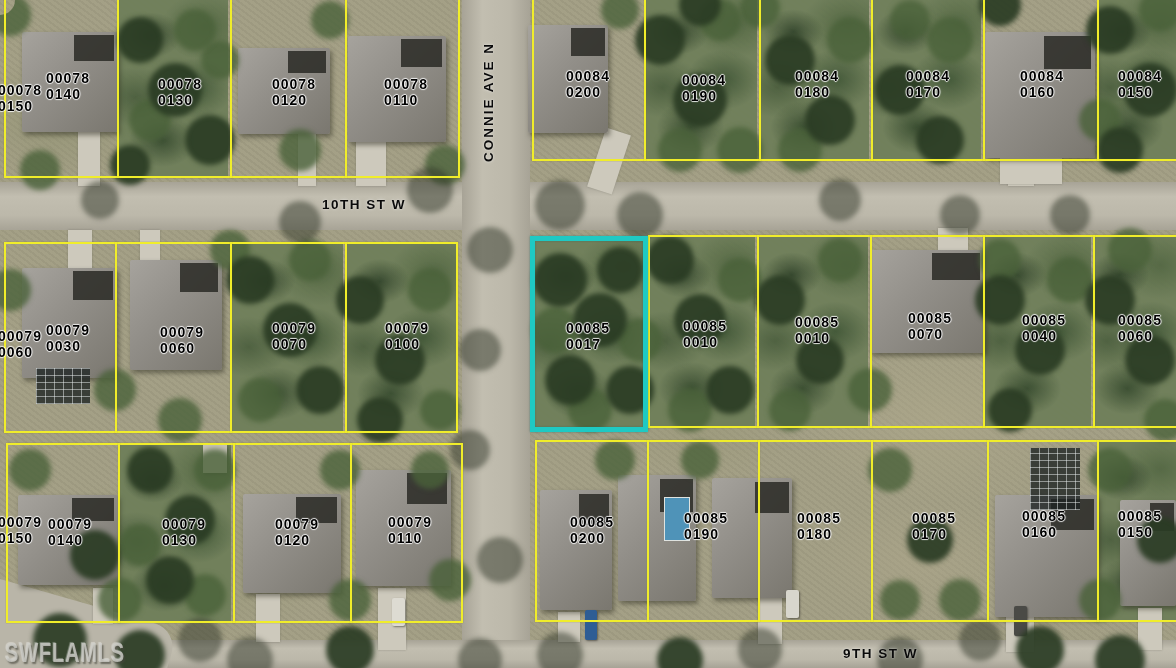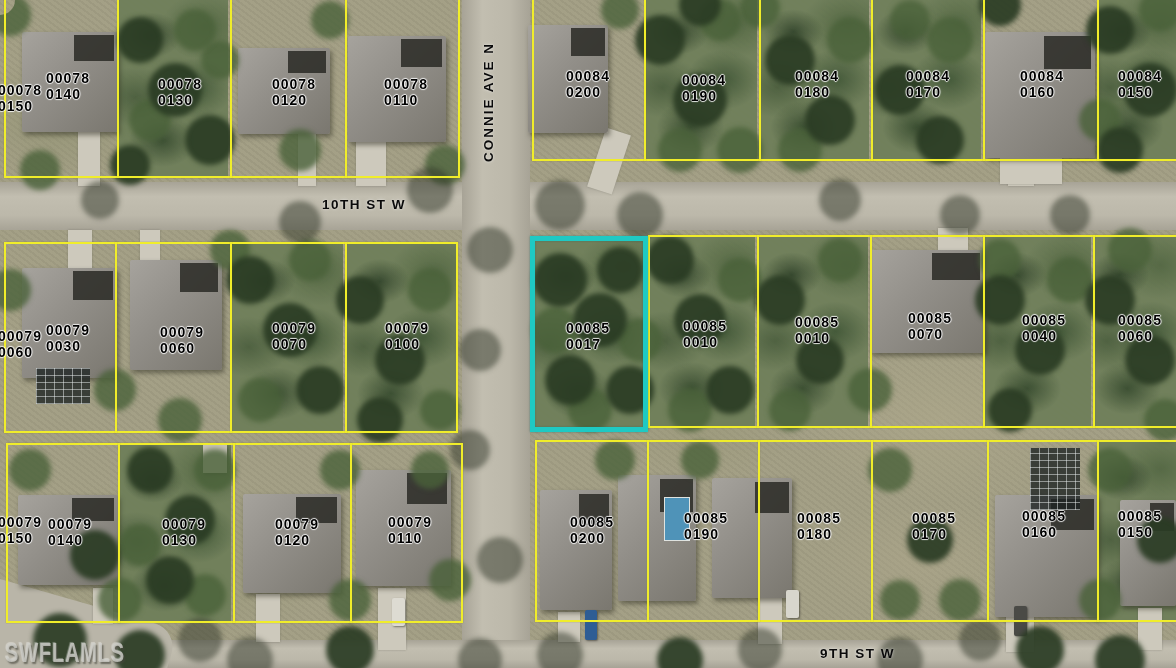--- a/index.html
+++ b/index.html
@@ -294,16 +294,16 @@
         <span>0160</span>
       </div>
       <div class="plabel" style="left: 1118px; top: 508px;">
         <span>00085</span>
         <span>0150</span>
       </div>
     </div>
 
   <div class="street-label" id="street-10th" style="left:322px;top:197px;">10TH ST W</div>
   <div class="street-label" id="street-connie" style="left:481px;top:42px;">CONNIE AVE N</div>
-  <div class="street-label" id="street-9th" style="left:820px;top:646px;">9TH ST W</div>
+  <div class="street-label" id="street-9th" style="left:843px;top:646px;">9TH ST W</div>
 
   <div class="watermark">SWFLAMLS</div>
 </div>
 
 </body></html>

